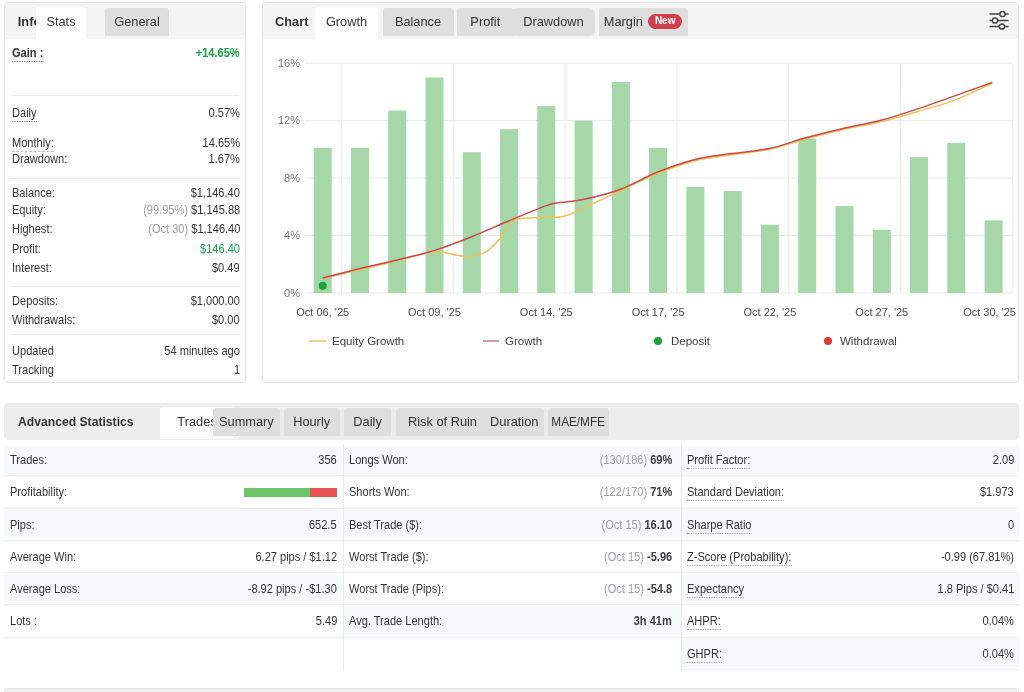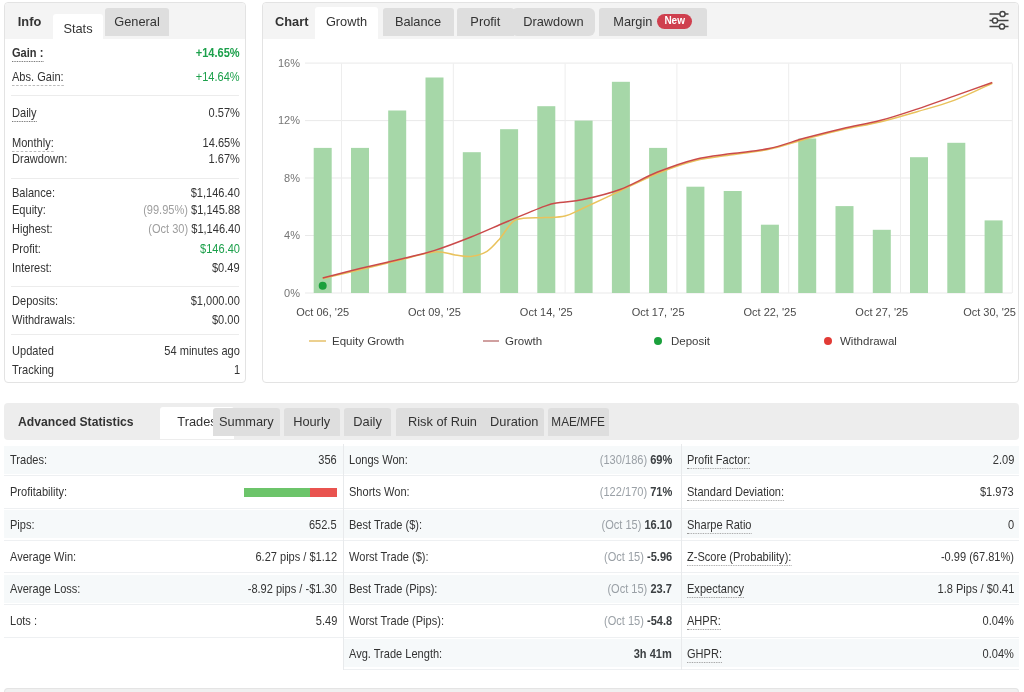--- a/index.html
+++ b/index.html
@@ -39,30 +39,26 @@
 .pbar { display:inline-block; width:93px; height:9.5px; background:#e9534f; position:relative; top:1px; }
 .pbar span { display:block; width:71.5%; height:100%; background:#6cc46a; }
 .vdiv { position:absolute; top:41px; width:1px; background:#e8eaec; }
 </style>
 </head>
 <body>
 
 <div class="panel" style="left:4px; top:2px; width:242px; height:381px;">
   <div class="tabbar">
     <span class="tab hd" style="left:12.8px;">Info</span>
-      <span class="tab on" style="left:48px;width:50px;margin-top:7px;">Stats</span>
+      <span class="tab on" style="left:31px;width:50px;">Stats</span>
       <span class="tab off" style="left:100.3px;width:63.5px;">General</span>
   </div>
 <div class="lr" style="top:41.5px;">
       <span class="ll b dot">Gain :</span>
       <span class="lv"><b class="gr">+14.65%</b></span>
-    </div>
-<div class="lr" style="top:65.5px;">
-      <span class="ll dash">Abs. Gain:</span>
-      <span class="lv"><span class="gr">+14.64%</span></span>
     </div>
 <div class="sep" style="top:92px;"></div>
 <div class="lr" style="top:101.5px;">
       <span class="ll dot">Daily</span>
       <span class="lv">0.57%</span>
     </div>
 <div class="lr" style="top:132px;">
       <span class="ll dash">Monthly:</span>
       <span class="lv">14.65%</span>
     </div>
@@ -111,21 +107,21 @@
     </div>
 </div>
 
 <div class="panel" style="left:262px; top:2px; width:757px; height:381px;">
   <div class="tabbar">
     <span class="tab hd" style="left:12px;">Chart</span>
       <span class="tab on" style="left:52px;width:63px;">Growth</span>
       <span class="tab off" style="left:119.5px;width:71px;">Balance</span>
       <span class="tab off" style="left:193.8px;width:57px;">Profit</span>
       <span class="tab off" style="left:248.4px;width:84px;border-radius:6px;">Drawdown</span>
-      <span class="tab off" style="left:335.6px;width:108px;">Margin<span class="new">New</span></span>
+      <span class="tab off" style="left:335.6px;width:89px;">Margin<span class="new">New</span></span>
   </div>
   <svg width="22" height="26" viewBox="0 0 22 26" style="position:absolute;right:8px;top:4px;">
 <g stroke="#454545" stroke-width="1.5" fill="none">
 <line x1="1.5" y1="7" x2="20.5" y2="7"></line>
 <line x1="1.5" y1="13.5" x2="20.5" y2="13.5"></line>
 <line x1="1.5" y1="19.5" x2="20.5" y2="19.5"></line>
 <circle cx="14.5" cy="7" r="2.6" fill="#fff"></circle>
 <circle cx="7" cy="13.5" r="2.6" fill="#fff"></circle>
 <circle cx="14" cy="19.5" r="2.6" fill="#fff"></circle>
 </g>
@@ -235,24 +231,20 @@
         <span class="tv"><span class="gy2">(122/170)</span> <b>71%</b></span>
       </div>
 <div class="trow odd" style="padding-right:9px;">
         <span class="tl ">Best Trade ($):</span>
         <span class="tv"><span class="gy2">(Oct 15)</span> <b>16.10</b></span>
       </div>
 <div class="trow" style="padding-right:9px;">
         <span class="tl ">Worst Trade ($):</span>
         <span class="tv"><span class="gy2">(Oct 15)</span> <b>-5.96</b></span>
       </div>
-<div class="trow odd" style="padding-right:9px;">
-        <span class="tl ">Best Trade (Pips):</span>
-        <span class="tv"><span class="gy2">(Oct 15)</span> <b>23.7</b></span>
-      </div>
 <div class="trow" style="padding-right:9px;">
         <span class="tl ">Worst Trade (Pips):</span>
         <span class="tv"><span class="gy2">(Oct 15)</span> <b>-54.8</b></span>
       </div>
 <div class="trow odd" style="padding-right:9px;">
         <span class="tl ">Avg. Trade Length:</span>
         <span class="tv"><b>3h 41m</b></span>
       </div>
 </div>
 <div class="tcol" style="left:677px;width:338px;">

